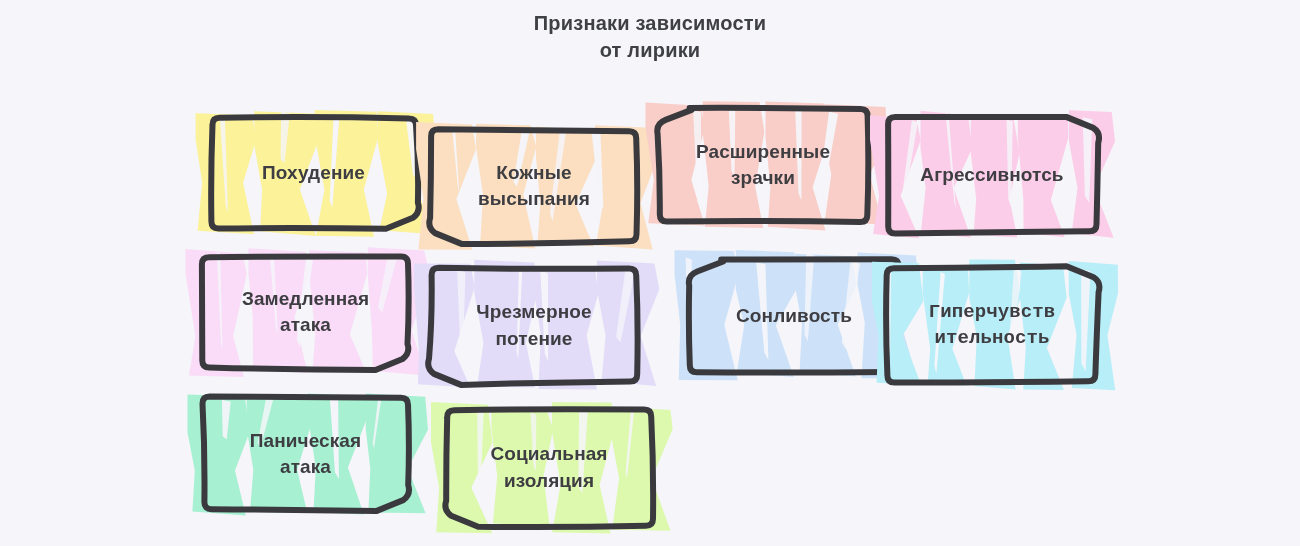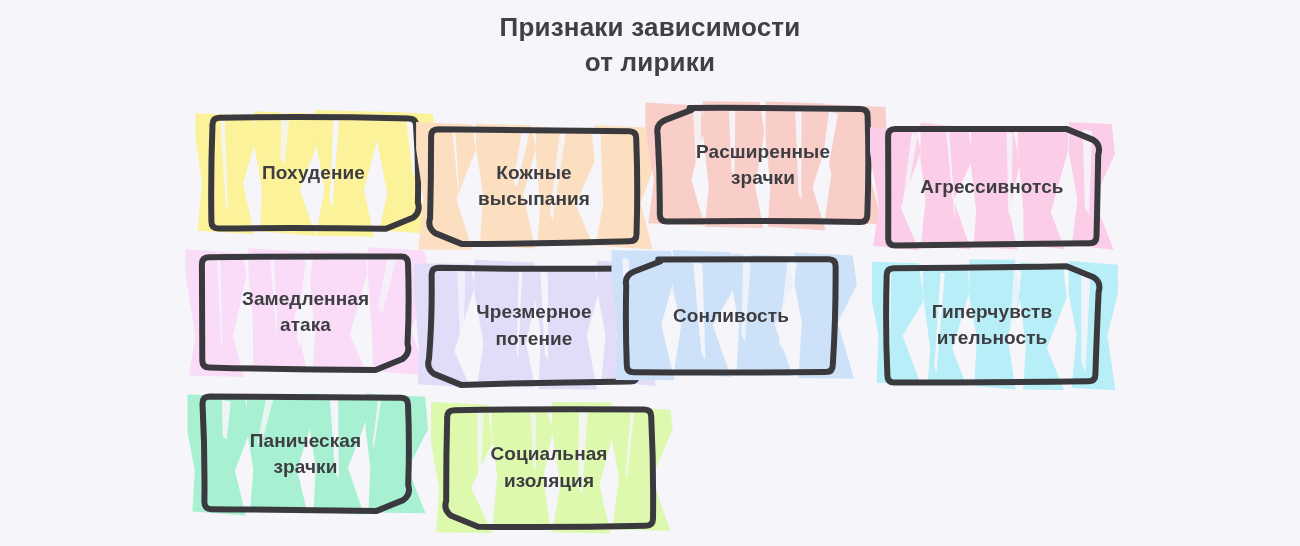--- a/index.html
+++ b/index.html
@@ -19,21 +19,21 @@
     position: absolute;
     inset: 0;
   }
 
   #title {
     position: absolute;
     top: 10px;
     left: 0;
     width: 1300px;
     text-align: center;
-    font-size: 26px;
+    font-size: 20px;
     font-weight: bold;
     color: #3f3f46;
     line-height: 1.35;
     letter-spacing: 0.2px;
     white-space: pre-line;
   }
 
   .card {
     position: absolute;
   }
@@ -116,21 +116,21 @@
             <polygon points="33.1,2.2 41.0,4.2 41.0,101.9 37.5,93.9" fill="#f5f5fa" opacity="0.84"></polygon>
             <polygon points="68.7,0.8 75.3,2.8 74.5,68.5 71.5,63.1" fill="#f5f5fa" opacity="0.92"></polygon>
             <polygon points="135.1,-0.3 141.6,1.7 141.4,92.5 138.5,85.1" fill="#f5f5fa" opacity="0.94"></polygon>
             <polygon points="169.0,3.7 178.1,5.7 161.7,96.8 157.6,89.3" fill="#f5f5fa" opacity="0.98"></polygon>
           </g>
           <path d="M 29.6 -0.1 Q 116.0 -0.4 200.6 1.0 Q 207.6 1.0 207.6 8.0 Q 209.2 59.4 207.3 106.9 Q 207.3 113.9 200.3 113.9 Q 104.8 112.2 6.8 113.4 Q -0.2 113.4 -0.2 106.4 Q 0.1 67.6 -2.4 25.9 Q -4.4 15.9 5.6 11.9 L 31.6 1.9 " fill="none" stroke="#3a3a3e" stroke-width="6" stroke-linecap="round" stroke-linejoin="round"></path>
         </svg>
         <div class="card-label">Расширенные
 зрачки</div>
       </div>
-      <div class="card" style="left: 888px; top: 130px; width: 208px; height: 114px;">
+      <div class="card" style="left: 888px; top: 118px; width: 208px; height: 114px;">
         <svg class="card-art" width="264" height="170" viewBox="-28 -28 264 170" style="left: -28px; top: -28px;">
           <g>
             <polygon points="-18.0,-2.8 28.5,1.1 32.7,22.0 12.6,77.7 31.2,120.2 -14.9,115.9 -8.9,77.7 -18.0,22.0" fill="#fccde8"></polygon>
             <polygon points="32.5,-7.3 80.1,-2.5 84.3,29.9 65.6,69.9 82.7,119.5 32.9,114.9 37.6,69.9 32.5,29.9" fill="#fccde8"></polygon>
             <polygon points="82.8,-2.6 125.7,2.0 131.6,34.9 121.5,80.7 129.2,119.6 85.6,116.8 88.2,80.7 82.8,34.9" fill="#fccde8"></polygon>
             <polygon points="129.8,-2.7 180.0,0.2 180.4,19.6 162.8,82.0 176.6,119.2 135.6,114.7 135.4,82.0 129.8,19.6" fill="#fccde8"></polygon>
             <polygon points="181.0,-7.8 223.7,-6.0 227.0,23.4 206.1,70.1 225.6,119.7 183.7,115.3 189.5,70.1 181.0,23.4" fill="#fccde8"></polygon>
             <polygon points="23.9,2.3 29.8,4.3 17.6,76.8 14.9,70.8" fill="#f5f5fa" opacity="0.86"></polygon>
             <polygon points="57.4,-5.2 60.8,-3.2 67.8,91.3 66.2,83.5" fill="#f5f5fa" opacity="0.90"></polygon>
             <polygon points="118.6,1.5 124.8,3.5 123.1,88.5 120.3,81.5" fill="#f5f5fa" opacity="0.84"></polygon>
@@ -167,37 +167,37 @@
             <polygon points="26.1,2.0 34.4,4.0 32.4,72.7 28.7,67.0" fill="#f5f5fa" opacity="0.76"></polygon>
             <polygon points="87.9,0.1 91.2,2.1 87.2,91.2 85.7,83.9" fill="#f5f5fa" opacity="1.00"></polygon>
             <polygon points="109.3,3.0 116.9,5.0 117.2,93.4 113.8,86.1" fill="#f5f5fa" opacity="0.96"></polygon>
             <polygon points="194.5,0.4 204.1,2.4 189.4,74.6 185.1,68.7" fill="#f5f5fa" opacity="0.78"></polygon>
           </g>
           <path d="M 7.6 -0.3 Q 101.4 1.5 198.2 0.4 Q 205.2 0.4 205.2 7.4 Q 207.4 55.5 206.2 106.4 Q 206.2 113.4 199.2 113.4 Q 112.8 114.4 30.0 116.9 L 3.0 105.9 Q -5.0 99.9 -2.0 90.9 Q 1.3 50.6 0.6 6.7 Q 0.6 -0.3 7.6 -0.3 " fill="none" stroke="#3a3a3e" stroke-width="6" stroke-linecap="round" stroke-linejoin="round"></path>
         </svg>
         <div class="card-label">Чрезмерное
 потение</div>
       </div>
-      <div class="card" style="left: 628px; top: 259px; width: 206px; height: 114px;">
+      <div class="card" style="left: 691px; top: 259px; width: 206px; height: 114px;">
         <svg class="card-art" width="262" height="170" viewBox="-28 -28 262 170" style="left: -28px; top: -28px;">
           <g>
             <polygon points="-16.5,-8.8 42.9,-8.1 47.4,15.2 33.3,65.8 46.6,121.2 -12.3,121.0 -10.8,65.8 -16.5,15.2" fill="#cde2f8"></polygon>
             <polygon points="44.8,-8.9 103.3,-6.8 105.4,30.5 84.8,66.2 102.9,117.9 45.8,113.6 53.2,66.2 44.8,30.5" fill="#cde2f8"></polygon>
             <polygon points="104.0,-5.2 161.2,-2.8 165.3,26.9 146.6,65.5 164.9,117.5 108.6,113.0 111.0,65.5 104.0,26.9" fill="#cde2f8"></polygon>
             <polygon points="166.5,-6.6 224.7,-3.4 228.9,25.3 209.7,63.7 226.0,119.5 170.4,119.2 173.8,63.7 166.5,25.3" fill="#cde2f8"></polygon>
             <polygon points="-5.4,-1.4 0.8,0.6 -0.1,100.6 -2.9,92.4" fill="#f5f5fa" opacity="0.89"></polygon>
             <polygon points="65.2,3.3 74.4,5.3 77.4,101.1 73.3,93.3" fill="#f5f5fa" opacity="0.94"></polygon>
             <polygon points="115.3,-6.0 123.2,-4.0 116.9,82.6 113.4,75.5" fill="#f5f5fa" opacity="0.81"></polygon>
             <polygon points="159.4,2.6 169.2,4.6 155.1,90.6 150.7,83.5" fill="#f5f5fa" opacity="0.79"></polygon>
           </g>
           <path d="M 30.2 0.5 Q 117.1 0.6 200.6 0.2 Q 207.6 0.2 207.6 7.2 Q 207.9 58.1 204.8 106.0 Q 204.8 113.0 197.8 113.0 Q 102.9 114.0 5.8 113.3 Q -1.2 113.3 -1.2 106.3 Q -2.7 68.2 -1.8 26.5 Q -3.8 16.5 6.2 12.5 L 32.2 2.5 " fill="none" stroke="#3a3a3e" stroke-width="6" stroke-linecap="round" stroke-linejoin="round"></path>
         </svg>
         <div class="card-label">Сонливость</div>
       </div>
-      <div class="card" style="left: 888px; top: 268px; width: 208px; height: 114px;">
+      <div class="card" style="left: 888px; top: 268px; width: 208px; height: 114px; font-family: Liberation Mono, monospace;">
         <svg class="card-art" width="264" height="170" viewBox="-28 -28 264 170" style="left: -28px; top: -28px;">
           <g>
             <polygon points="-16.0,-6.2 30.8,-4.8 35.4,33.1 14.6,67.7 33.1,116.9 -11.4,114.7 -9.5,67.7 -16.0,33.1" fill="#b8eef7"></polygon>
             <polygon points="34.7,-2.4 79.8,-1.3 81.2,24.4 64.3,80.7 78.5,117.4 39.8,114.8 42.2,80.7 34.7,24.4" fill="#b8eef7"></polygon>
             <polygon points="81.3,-8.4 126.9,-8.3 132.4,29.7 119.5,68.8 127.6,121.5 86.4,118.1 88.8,68.8 81.3,29.7" fill="#b8eef7"></polygon>
             <polygon points="131.9,-5.6 175.1,-2.3 178.7,29.6 158.9,80.0 176.0,121.9 135.2,121.4 137.8,80.0 131.9,29.6" fill="#b8eef7"></polygon>
             <polygon points="180.7,-6.9 229.8,-3.3 230.0,25.3 219.4,67.0 227.2,122.2 183.8,120.1 188.6,67.0 180.7,25.3" fill="#b8eef7"></polygon>
             <polygon points="-1.0,1.6 3.2,3.6 2.1,88.2 0.2,81.3" fill="#f5f5fa" opacity="0.81"></polygon>
             <polygon points="52.6,4.0 56.9,6.0 48.4,105.8 46.4,97.7" fill="#f5f5fa" opacity="0.95"></polygon>
             <polygon points="125.8,1.5 133.7,3.5 125.0,73.3 121.5,67.6" fill="#f5f5fa" opacity="0.76"></polygon>
@@ -216,21 +216,21 @@
             <polygon points="104.8,-4.6 164.1,-1.9 165.0,17.8 144.9,69.6 160.8,116.4 110.5,114.1 112.8,69.6 104.8,17.8" fill="#a8f0d2"></polygon>
             <polygon points="162.8,-4.5 222.2,-1.2 225.0,31.4 204.7,70.5 222.6,115.3 165.4,114.6 167.3,70.5 162.8,31.4" fill="#a8f0d2"></polygon>
             <polygon points="18.9,1.8 27.7,3.8 23.7,41.5 19.7,38.3" fill="#f5f5fa" opacity="0.92"></polygon>
             <polygon points="63.2,-0.5 70.2,1.5 57.7,48.8 54.5,44.9" fill="#f5f5fa" opacity="0.82"></polygon>
             <polygon points="126.6,-3.8 135.1,-1.8 135.9,81.1 132.0,74.3" fill="#f5f5fa" opacity="0.99"></polygon>
             <polygon points="175.6,-3.0 178.6,-1.0 171.0,50.2 169.6,45.9" fill="#f5f5fa" opacity="0.83"></polygon>
           </g>
           <path d="M 6.5 -1.5 Q 102.3 -0.6 198.0 -0.2 Q 205.0 -0.2 205.0 6.8 Q 206.7 46.3 205.2 87.1 Q 208.2 96.1 200.2 102.1 L 173.2 113.1 Q 89.8 111.7 8.4 111.2 Q 1.4 111.2 1.4 104.2 Q 2.0 53.0 -0.5 5.5 Q -0.5 -1.5 6.5 -1.5 " fill="none" stroke="#3a3a3e" stroke-width="6" stroke-linecap="round" stroke-linejoin="round"></path>
         </svg>
         <div class="card-label">Паническая
-зрачки</div>
+атака</div>
       </div>
       <div class="card" style="left: 446px; top: 410px; width: 206px; height: 115px;">
         <svg class="card-art" width="262" height="171" viewBox="-28 -28 262 171" style="left: -28px; top: -28px;">
           <g>
             <polygon points="-15.0,-7.9 41.7,-5.2 46.4,32.5 25.3,77.7 46.2,123.2 -9.7,122.2 -6.9,77.7 -15.0,32.5" fill="#ddf9ad"></polygon>
             <polygon points="45.4,-3.4 101.1,0.9 107.1,19.3 97.5,66.1 103.7,117.3 46.9,113.2 51.2,66.1 45.4,19.3" fill="#ddf9ad"></polygon>
             <polygon points="105.9,-7.8 165.6,-7.5 168.0,20.6 153.6,75.0 164.5,123.4 106.2,122.2 114.5,75.0 105.9,20.6" fill="#ddf9ad"></polygon>
             <polygon points="164.0,-3.5 224.5,-0.1 226.6,19.2 205.7,68.6 224.5,120.7 166.1,119.8 173.1,68.6 164.0,19.2" fill="#ddf9ad"></polygon>
             <polygon points="31.2,-1.7 37.8,0.3 34.9,71.4 31.9,65.5" fill="#f5f5fa" opacity="0.81"></polygon>
             <polygon points="84.4,2.6 90.3,4.6 90.1,60.9 87.5,56.2" fill="#f5f5fa" opacity="0.77"></polygon>

